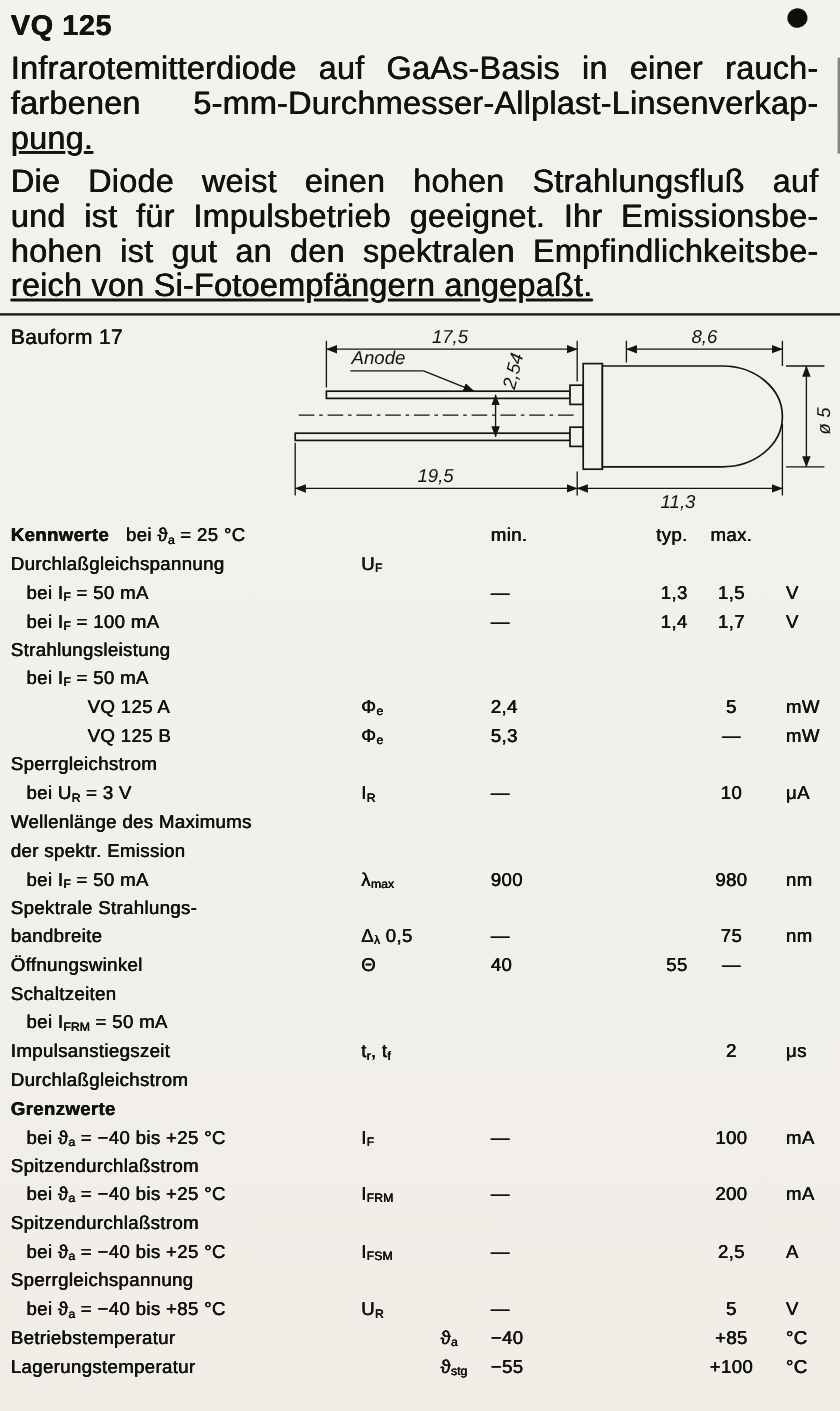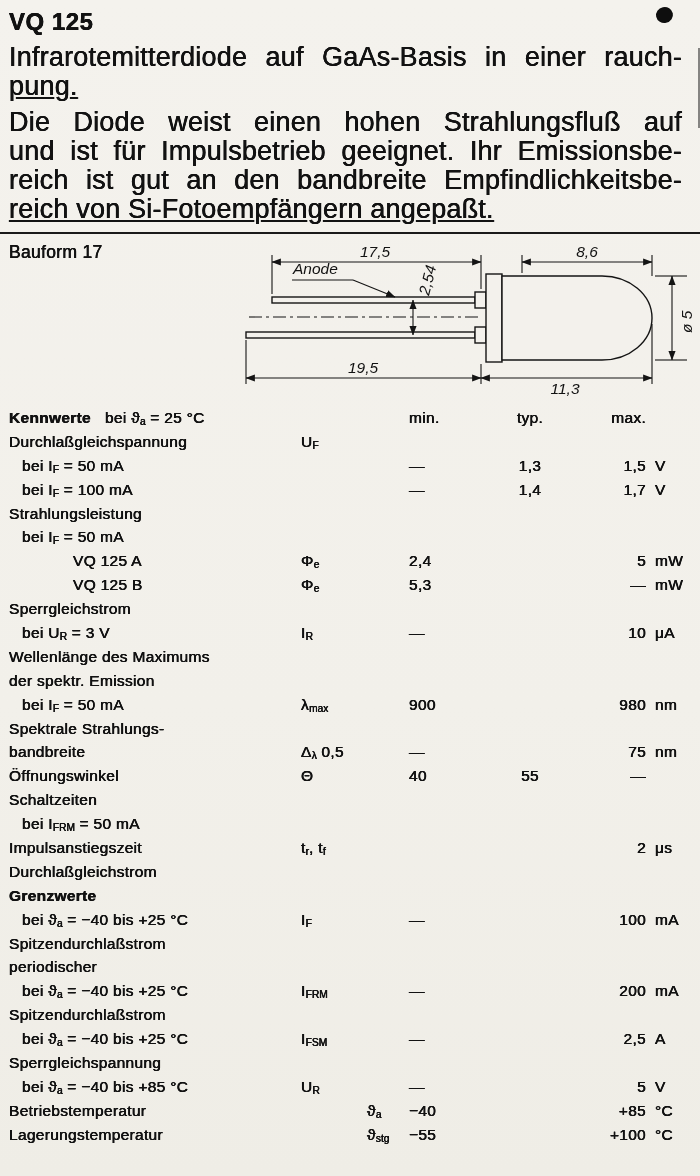--- a/index.html
+++ b/index.html
@@ -34,46 +34,47 @@
 
   .spec { padding:2px 5px 0 9px; font-size:15.5px; letter-spacing:.3px; }
   .trow { display:flex; height:23.9px; line-height:23.9px; align-items:baseline; white-space:nowrap; }
   .trow.bold { font-weight:bold; }
   .c-label { flex:0 0 292px; }
   .c-label.ind1 { padding-left:13px; }
   .c-label.ind2 { padding-left:64px; }
   .c-sym { flex:0 0 98px; }
   .c-sym.pad { padding-left:66px; }
   .c-min { flex:0 0 88px; padding-left:10px; }
-  .c-typ { flex:0 0 86px; text-align:center; }
-  .c-max { flex:0 0 73px; text-align:right; }
+  .c-typ { flex:0 0 86px; text-align:right; }
+  .c-max { flex:0 0 73px; text-align:center; }
   .c-unit { flex:0 0 50px; padding-left:9px; }
   .thead b { margin-right:14px; }
   sub { font-size:.66em; vertical-align:-0.2em; letter-spacing:0; }
   .edge-artifact { position:absolute; right:0; top:48px; width:2px; height:80px; background:#2a2a2a; opacity:.55; }
 </style>
 </head>
 <body>
 
 <div class="page">
 
   <div class="header">
     <div class="title inkish">VQ 125</div>
     <div class="dot"></div>
   </div>
 
   <div class="desc inkish">
       <div class="para">
         <div class="dline">Infrarotemitterdiode auf GaAs-Basis in einer rauch-</div>
+        <div class="dline">farbenen 5-mm-Durchmesser-Allplast-Linsenverkap-</div>
         <div class="dline last">pung.</div>
       </div>
       <div class="para">
         <div class="dline">Die Diode weist einen hohen Strahlungsfluß auf</div>
         <div class="dline">und ist für Impulsbetrieb geeignet. Ihr Emissionsbe-</div>
-        <div class="dline">reich ist gut an den bandbreite Empfindlichkeitsbe-</div>
+        <div class="dline">hohen ist gut an den spektralen Empfindlichkeitsbe-</div>
         <div class="dline last">reich von Si-Fotoempfängern angepaßt.</div>
       </div>
     </div>
 
   <hr class="rule">
 
   <section class="drawing">
     <div class="bauform inkish">Bauform 17</div>
 
     <svg class="ledsvg" width="462" height="168" viewBox="0 0 462 168">
@@ -306,28 +307,20 @@
         </div>
         <div class="trow">
           <span class="c-label">Spitzendurchlaßstrom</span>
           <span class="c-sym"></span>
           <span class="c-min"></span>
           <span class="c-typ"></span>
           <span class="c-max"></span>
           <span class="c-unit"></span>
         </div>
         <div class="trow">
-          <span class="c-label">periodischer</span>
-          <span class="c-sym"></span>
-          <span class="c-min"></span>
-          <span class="c-typ"></span>
-          <span class="c-max"></span>
-          <span class="c-unit"></span>
-        </div>
-        <div class="trow">
           <span class="c-label ind1">bei ϑ<sub>a</sub> = −40 bis +25 °C</span>
           <span class="c-sym">I<sub>FRM</sub></span>
           <span class="c-min">—</span>
           <span class="c-typ"></span>
           <span class="c-max">200</span>
           <span class="c-unit">mA</span>
         </div>
         <div class="trow">
           <span class="c-label">Spitzendurchlaßstrom</span>
           <span class="c-sym"></span>

